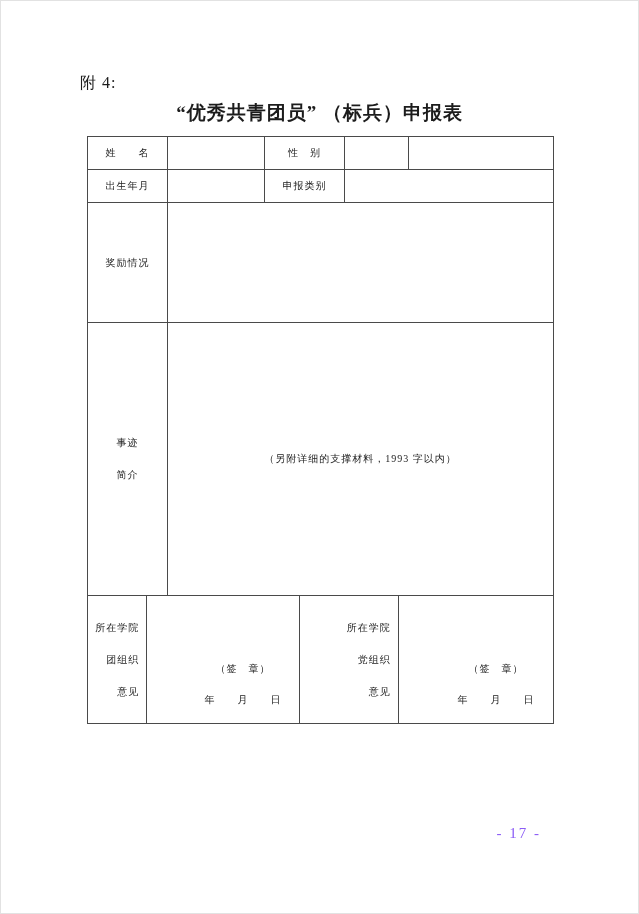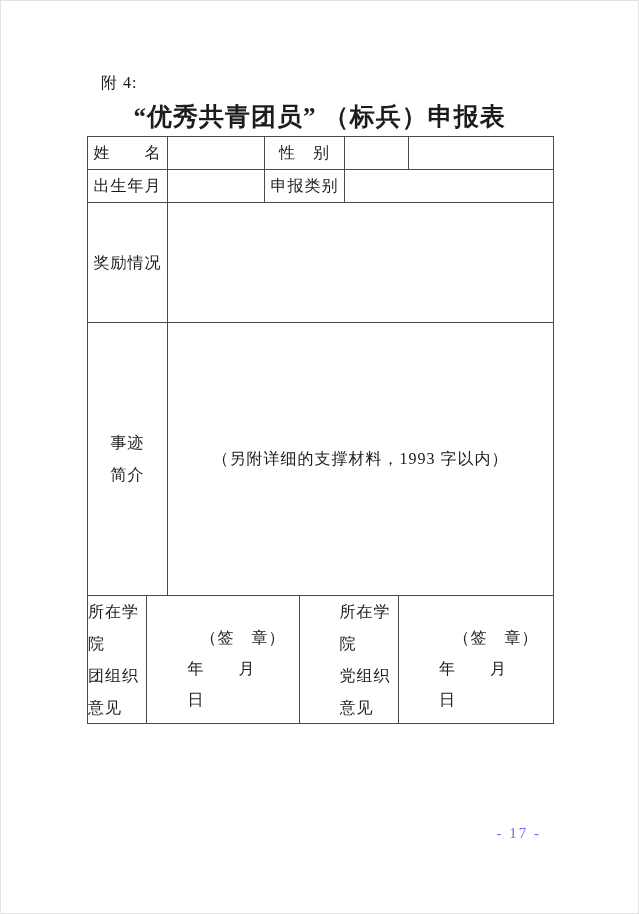--- a/index.html
+++ b/index.html
@@ -12,54 +12,54 @@
   .page {
     position: relative;
     width: 639px;
     height: 914px;
     background: #ffffff;
     border: 1px solid #e2e2e2;
     overflow: hidden;
   }
   .attach {
     position: absolute;
-    left: 100px;
+    left: 79px;
     top: 72px;
     font-size: 16px;
     letter-spacing: 1px;
     white-space: pre;
   }
   .title {
     position: absolute;
     left: 0;
     top: 99px;
     width: 100%;
     text-align: center;
-    font-size: 25px;
+    font-size: 19px;
     font-weight: bold;
     letter-spacing: 1px;
     white-space: pre;
   }
   .tbl {
     position: absolute;
     left: 86px;
     top: 135px;
     width: 467px;
     height: 588px;
     border: 1px solid #4a4a4a;
   }
   .row { display: flex; border-bottom: 1px solid #4a4a4a; }
   .row:last-child { border-bottom: none; }
   .cell {
     border-right: 1px solid #4a4a4a;
     display: flex;
     align-items: center;
     justify-content: center;
-    text-align: left;
-    font-size: 16px;
+    text-align: right;
+    font-size: 10px;
     letter-spacing: 1px;
     white-space: pre-line;
     line-height: 32px;
     overflow: hidden;
   }
   .cell.last { border-right: none; }
   .h33  { height: 33px; }
   .h120 { height: 120px; }
   .h273 { height: 273px; }
   .h127 { height: 127px; gap: 40px; }

